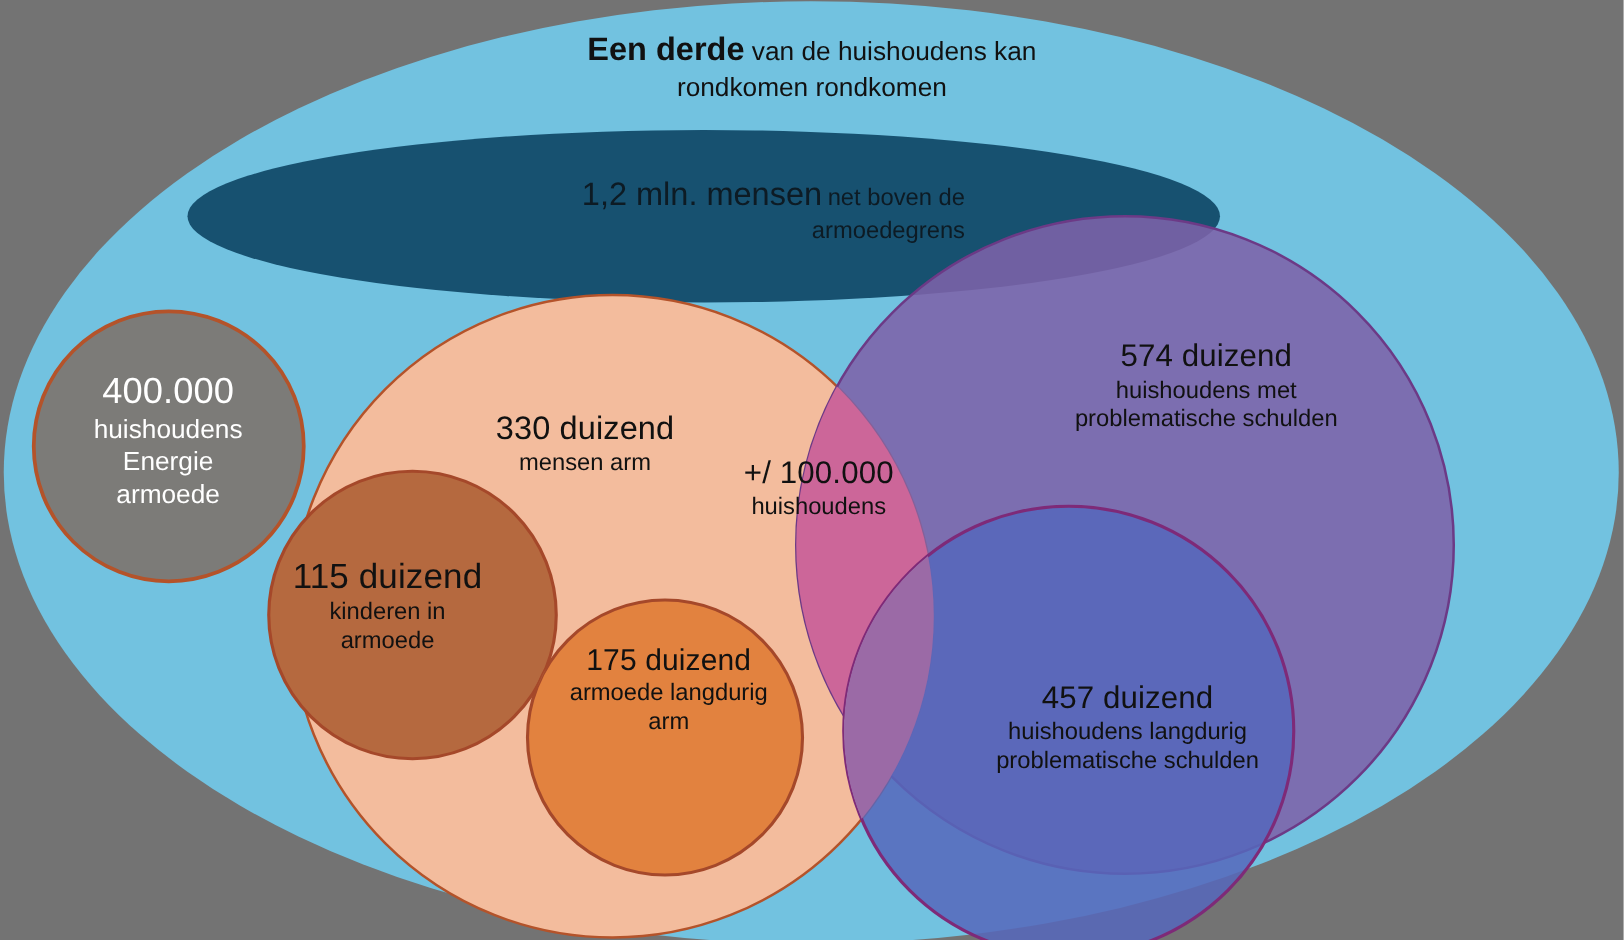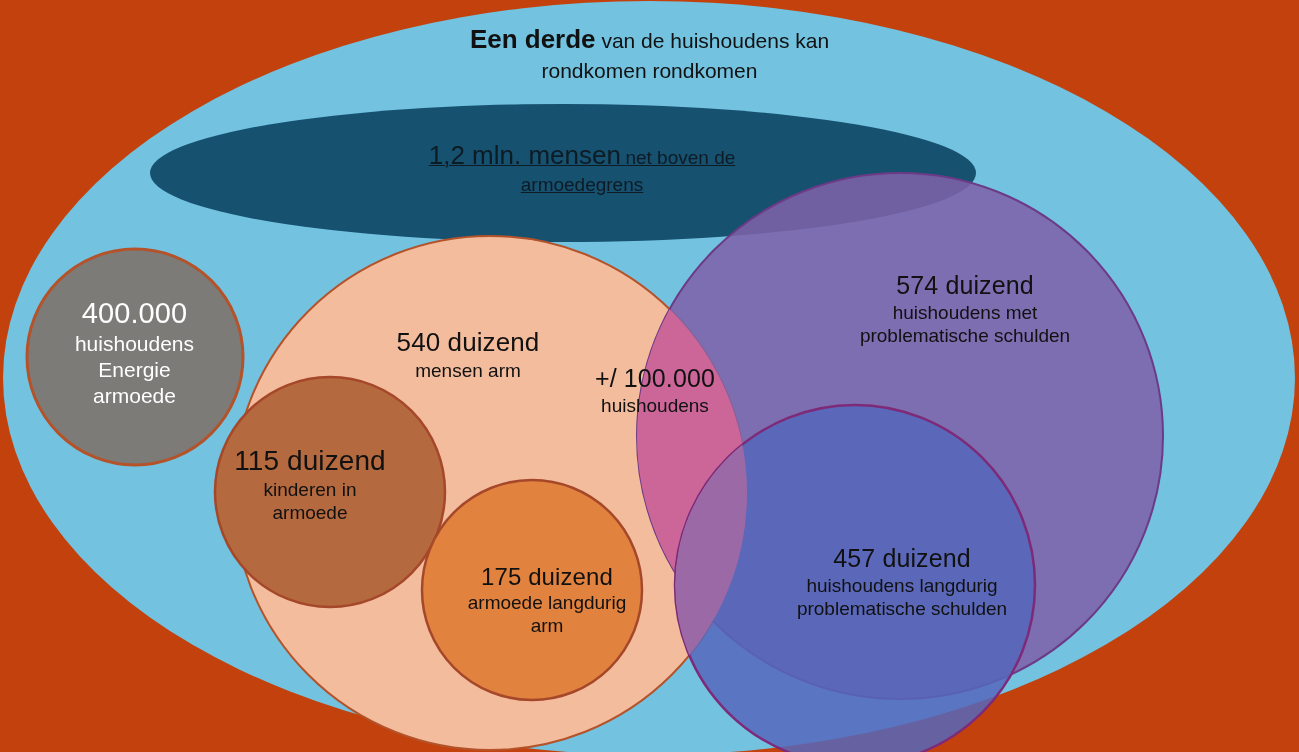--- a/index.html
+++ b/index.html
@@ -10,21 +10,21 @@
   body {
     width: 1299px;
     height: 752px;
     font-family: "Liberation Sans", sans-serif;
     overflow: hidden;
   }
   #diagram-root {
     position: relative;
     width: 1299px;
     height: 752px;
-    background: #c2410c;
+    background: #737373;
   }
   svg.venn-canvas {
     position: absolute;
     top: 0;
     left: 0;
     width: 1299px;
     height: 752px;
   }
   .label {
     position: absolute;
@@ -61,26 +61,25 @@
     font-weight: 400;
   }
   #title-label .line2 {
     display: block;
     font-size: 21px;
     font-weight: 400;
     margin-top: 2px;
   }
   
   #teal-label {
-    left: 372px;
+    left: 352px;
     top: 140px;
     width: 420px;
-    text-align: center;
+    text-align: right;
     color: #0d1b24;
-    text-decoration: underline;
   }
   #teal-label .t-big {
     font-size: 26px;
     font-weight: 400;
   }
   #teal-label .t-small {
     font-size: 19px;
     font-weight: 400;
   }
   #teal-label .line2 {
@@ -109,23 +108,22 @@
   #children-label {
     left: 195px;
     top: 444px;
     width: 230px;
   }
   #children-label .big { font-size: 28px; }
   #children-label .small { font-size: 19px; }
   
   #longterm-poverty-label {
     left: 425px;
-    top: 562px;
+    top: 514px;
     width: 220px;
-    margin-left: 12px;
   }
   #longterm-poverty-label .big { font-size: 24px; }
   #longterm-poverty-label .small { font-size: 19px; }
   
   #overlap-label {
     left: 565px;
     top: 363px;
     width: 180px;
   }
   #overlap-label .big { font-size: 25px; }
@@ -236,21 +234,21 @@
   </div>
 
   <div class="label" id="energy-label">
     <span class="big">400.000</span>
     <span class="small">huishoudens</span>
     <span class="small">Energie</span>
     <span class="small">armoede</span>
   </div>
 
   <div class="label" id="poverty-label">
-    <span class="big">540 duizend</span>
+    <span class="big">330 duizend</span>
     <span class="small">mensen arm</span>
   </div>
 
   <div class="label" id="children-label">
     <span class="big">115 duizend</span>
     <span class="small">kinderen in</span>
     <span class="small">armoede</span>
   </div>
 
   <div class="label" id="longterm-poverty-label">

